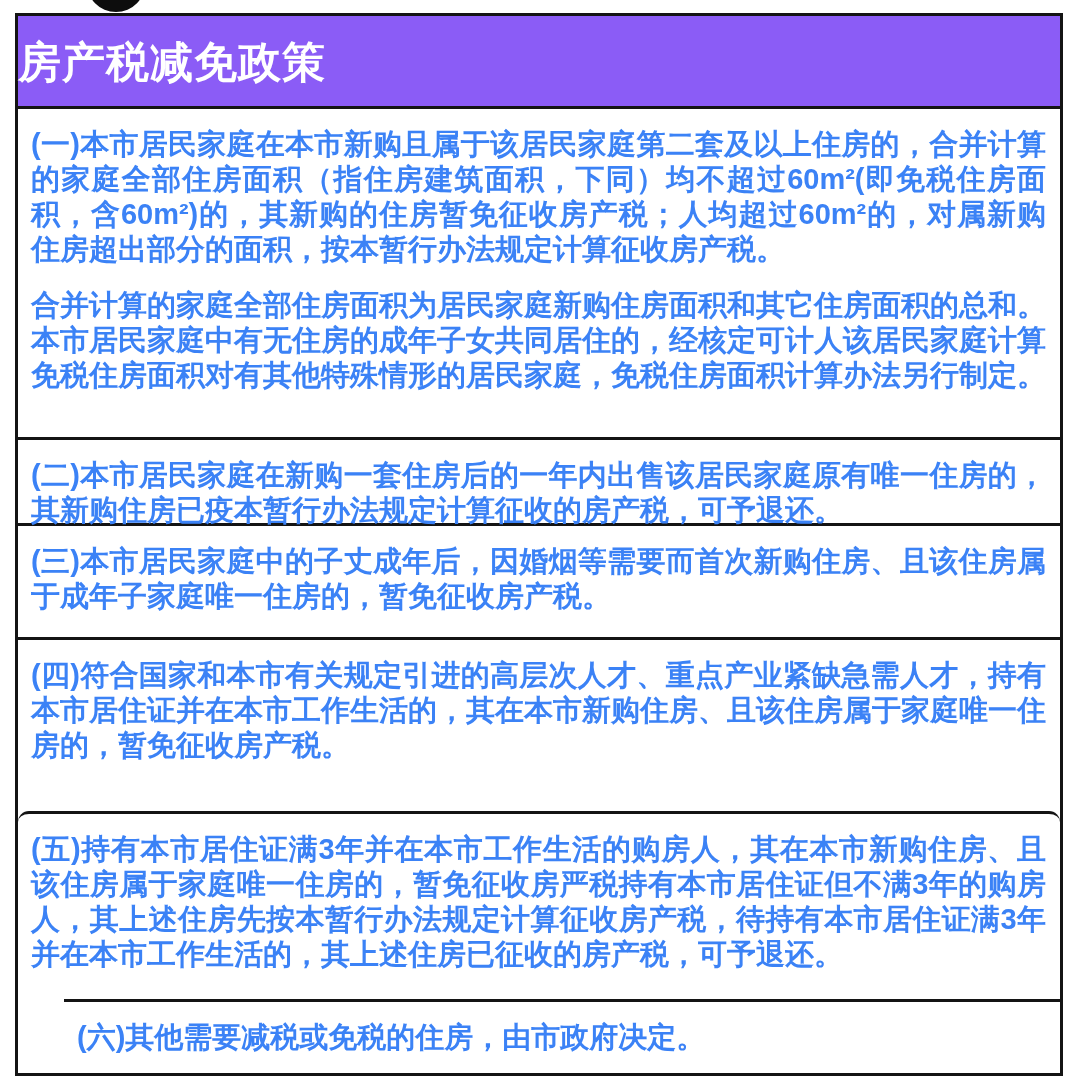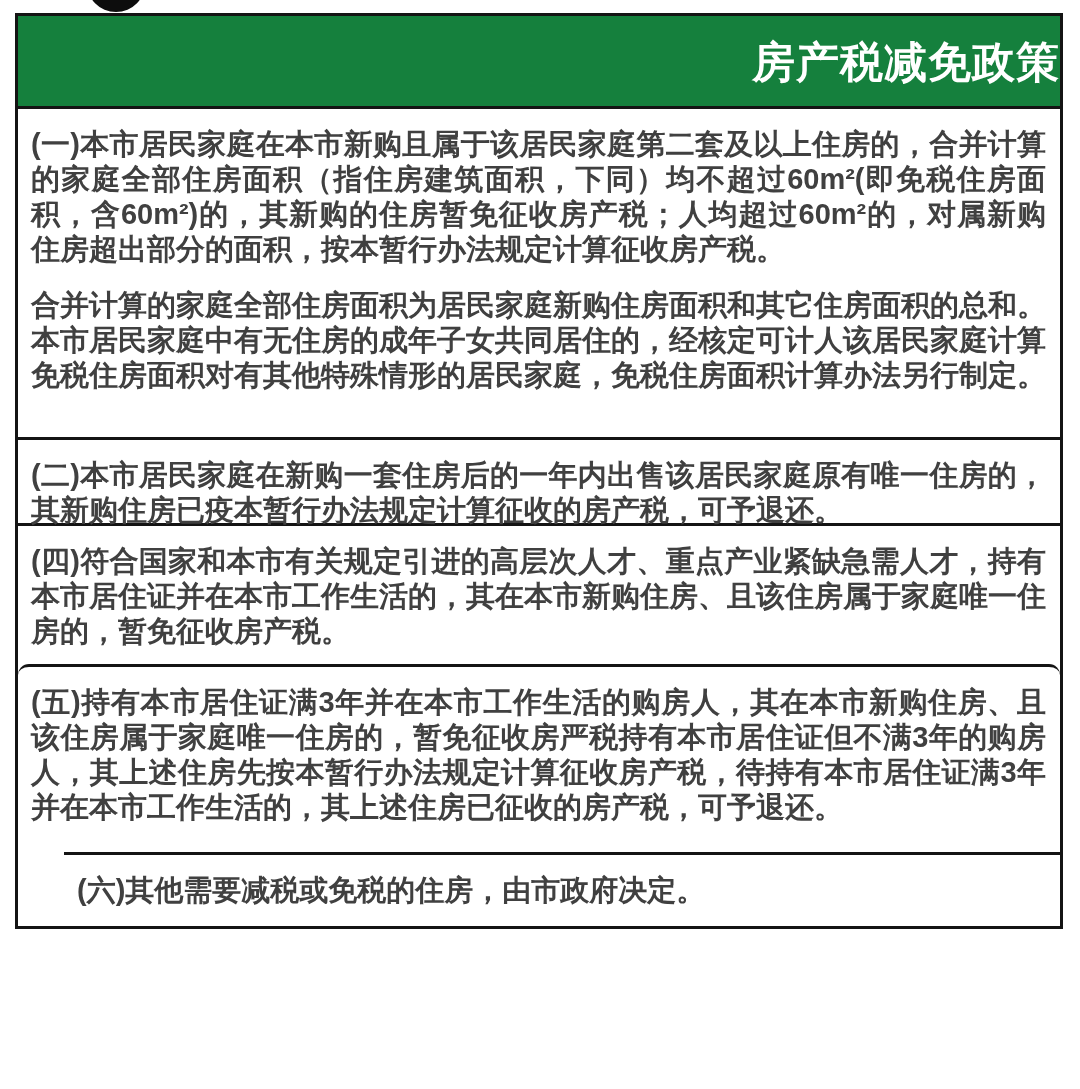--- a/index.html
+++ b/index.html
@@ -28,24 +28,24 @@
     position: absolute;
     left: 15px;
     top: 13px;
     width: 1048px;
     border: 3px solid #141414;
     box-sizing: border-box;
     background: #ffffff;
   }
   .panel-header {
     height: 90px;
-    background: #15803d;
+    background: #8b5cf6;
     display: flex;
     align-items: center;
-    justify-content: flex-end;
+    justify-content: flex-start;
     box-sizing: border-box;
   }
   .panel-title {
     color: #ffffff;
     font-size: 43px;
     font-weight: bold;
     letter-spacing: 1px;
     line-height: 1;
     padding-top: 2px;
   }
@@ -53,31 +53,31 @@
     border-top: 3px solid #141414;
     box-sizing: border-box;
     padding: 18px 14px 0 13px;
     background: #ffffff;
   }
   .row p {
     margin: 0;
     font-size: 29px;
     line-height: 35px;
     font-weight: bold;
-    color: #404040;
+    color: #3b82f6;
     text-align: justify;
     text-justify: inter-ideograph;
   }
   .row p + p {
     margin-top: 21px;
   }
   .row-1 { height: 331px; }
   .row-2 { height: 86px; }
   .row-3 { height: 114px; }
-  .row-4 { height: 141px; }
+  .row-4 { height: 174px; }
   .row-5 { height: 188px; border-radius: 11px; }
   .row-6 { height: 74px; margin-left: 46px; }
 </style>
 </head>
 <body>
 
 <div class="page">
 
   <div class="logo-arc"></div>
 
@@ -89,20 +89,23 @@
 
     <div class="row row-1">
       <p>(一)本市居民家庭在本市新购且属于该居民家庭第二套及以上住房的，合并计算的家庭全部住房面积（指住房建筑面积，下同）均不超过60m²(即免税住房面积，含60m²)的，其新购的住房暂免征收房产税；人均超过60m²的，对属新购住房超出部分的面积，按本暂行办法规定计算征收房产税。</p>
       <p>合并计算的家庭全部住房面积为居民家庭新购住房面积和其它住房面积的总和。本市居民家庭中有无住房的成年子女共同居住的，经核定可计人该居民家庭计算免税住房面积对有其他特殊情形的居民家庭，免税住房面积计算办法另行制定。</p>
     </div>
 
     <div class="row row-2">
       <p>(二)本市居民家庭在新购一套住房后的一年内出售该居民家庭原有唯一住房的，其新购住房已疫本暂行办法规定计算征收的房产税，可予退还。</p>
     </div>
 
+    <div class="row row-3">
+      <p>(三)本市居民家庭中的子丈成年后，因婚烟等需要而首次新购住房、且该住房属于成年子家庭唯一住房的，暂免征收房产税。</p>
+    </div>
 
     <div class="row row-4">
       <p>(四)符合国家和本市有关规定引进的高层次人才、重点产业紧缺急需人才，持有本市居住证并在本市工作生活的，其在本市新购住房、且该住房属于家庭唯一住房的，暂免征收房产税。</p>
     </div>
 
     <div class="row row-5">
       <p>(五)持有本市居住证满3年并在本市工作生活的购房人，其在本市新购住房、且该住房属于家庭唯一住房的，暂免征收房严税持有本市居住证但不满3年的购房人，其上述住房先按本暂行办法规定计算征收房产税，待持有本市居住证满3年并在本市工作生活的，其上述住房已征收的房产税，可予退还。</p>
     </div>
 
     <div class="row row-6">

